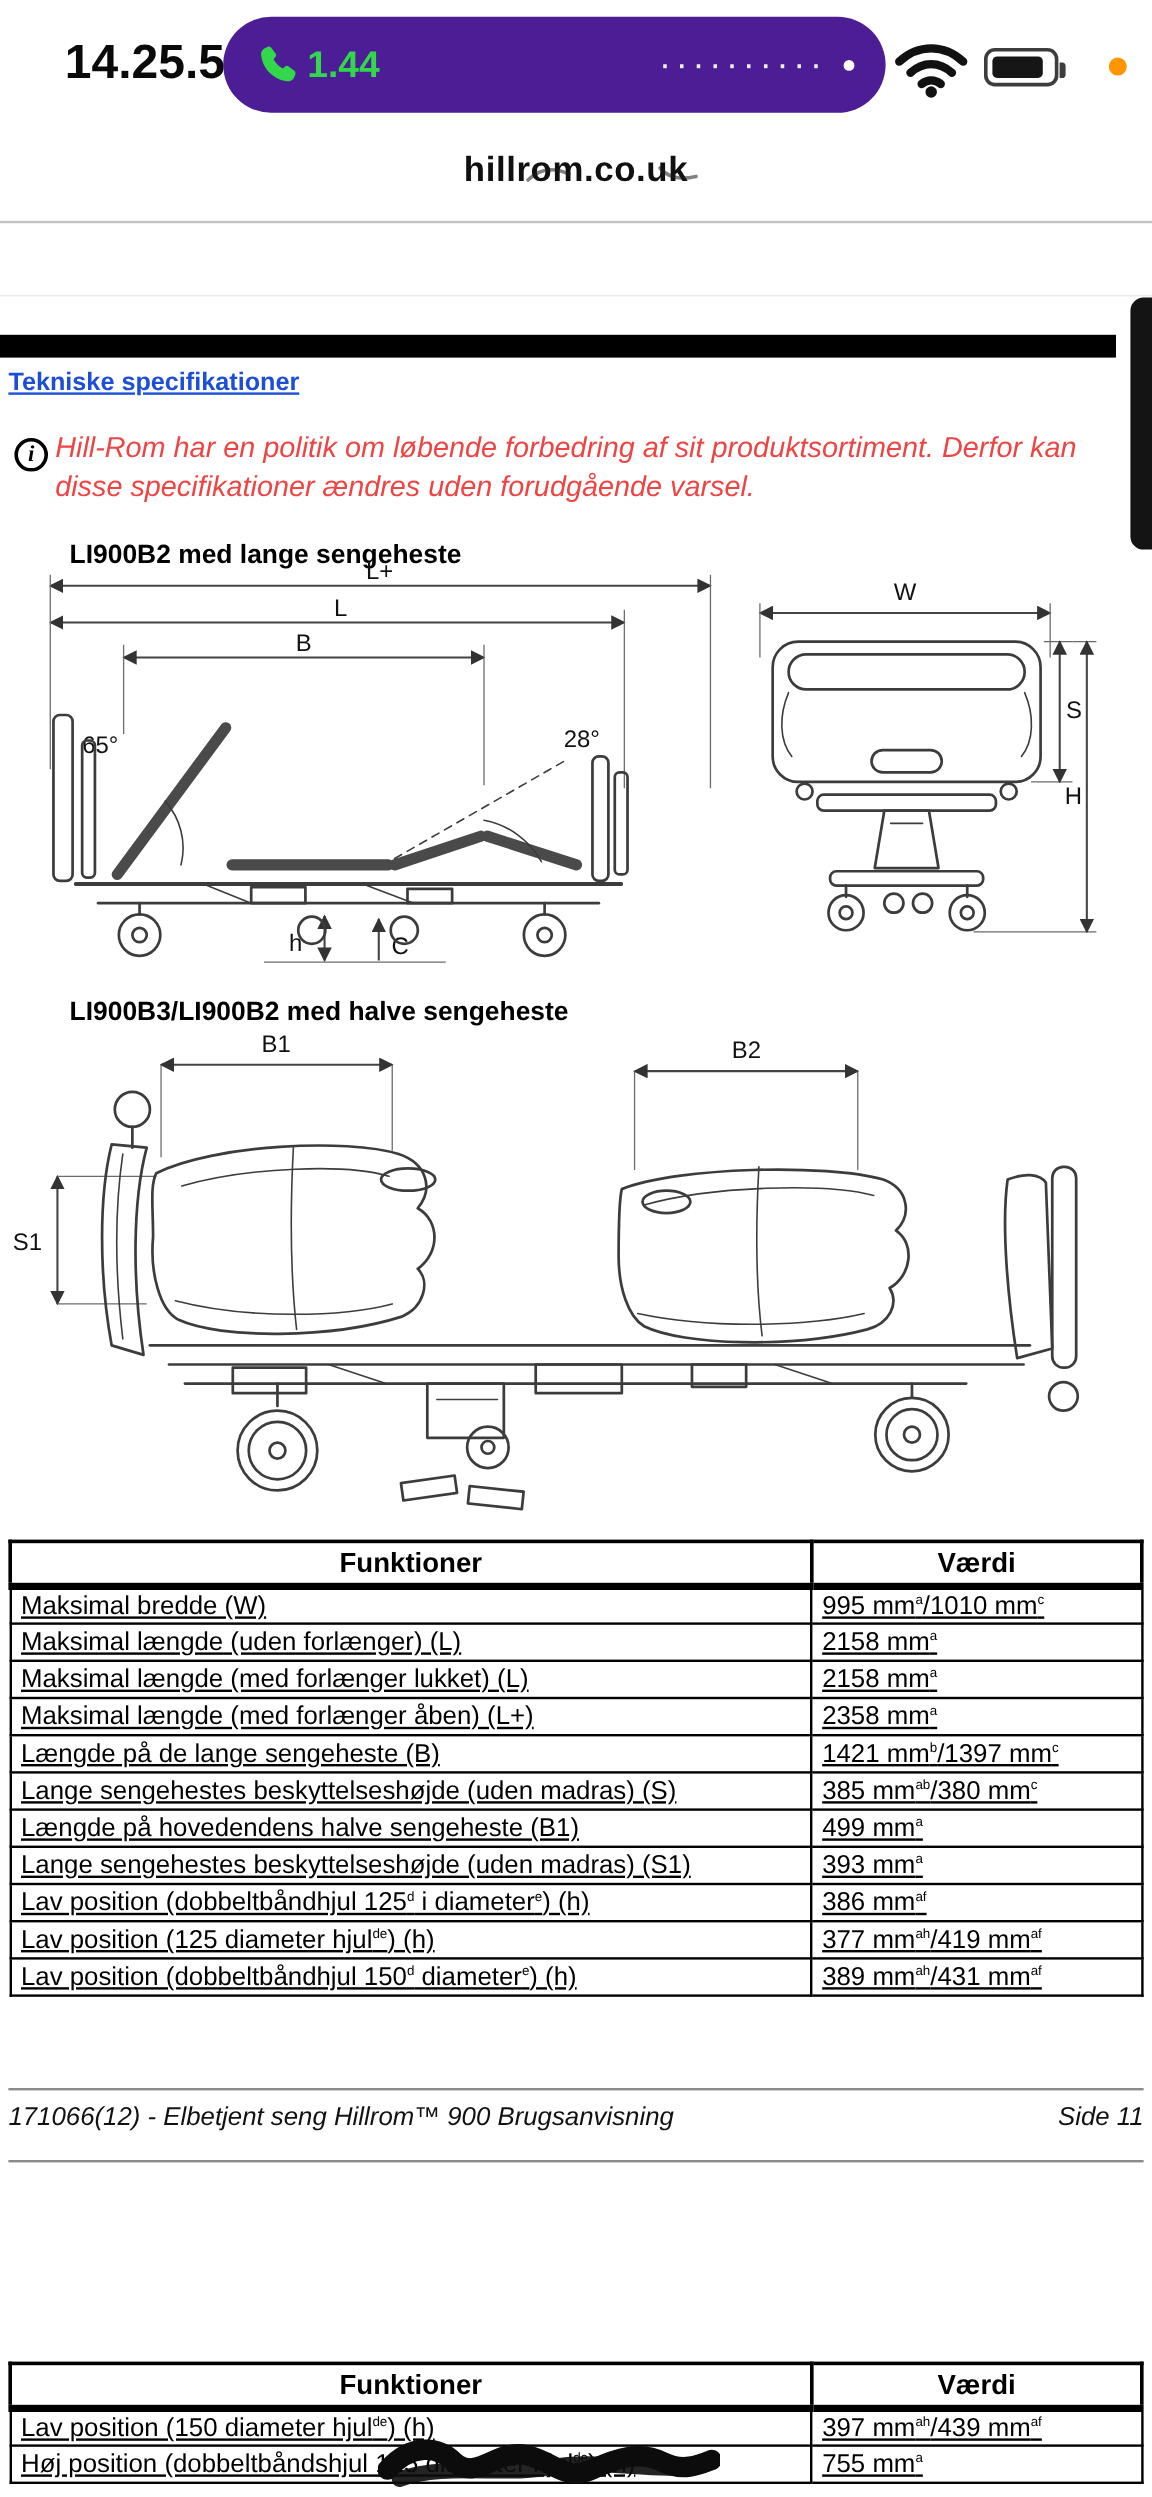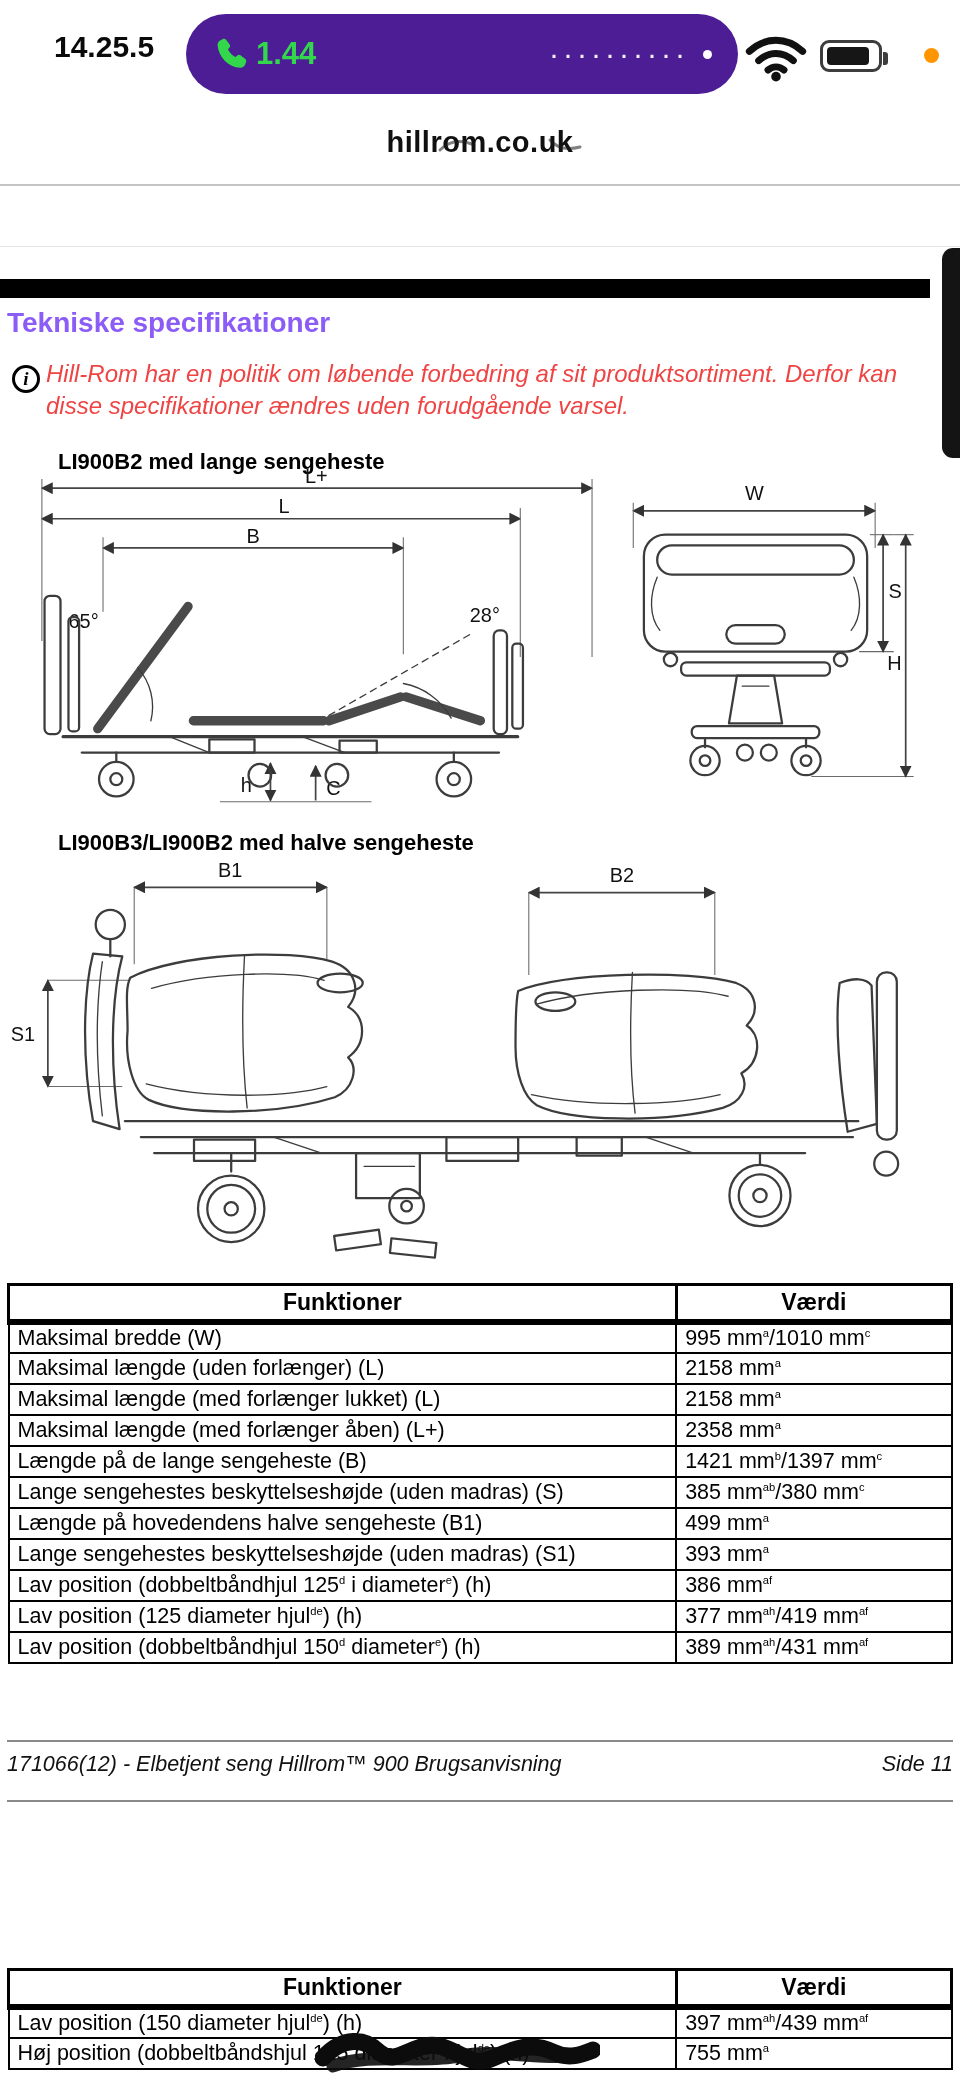--- a/index.html
+++ b/index.html
@@ -1,21 +1,21 @@
 <!DOCTYPE html>
 <html><head>
 <meta charset="utf-8">
 <style>
   * { box-sizing: border-box; margin: 0; padding: 0; }
   body { background:#fff; font-family:"Liberation Sans", sans-serif; }
   .screen { position:relative; width:960px; height:2081px; background:#fff; overflow:hidden; }
   .abs { position:absolute; }
 
   
-  .time { left:54px; top:30px; font-size:30px; font-weight:700; color:#0a0a0a; }
+  .time { left:54px; top:30px; font-size:40px; font-weight:700; color:#0a0a0a; }
   .island { left:186px; top:14px; width:552px; height:80px; background:#4c1d95; border-radius:42px;
             display:flex; align-items:center; }
   .phone-svg { width:34px; height:34px; margin-left:28px; flex:0 0 auto; }
   .call-timer { color:#32d74b; font-size:31px; font-weight:700; margin-left:8px; }
   .pill-dots { color:#fff; font-size:30px; letter-spacing:4px; margin-left:auto; margin-right:14px; opacity:.95; }
   .pill-dot { width:9px; height:9px; border-radius:50%; background:#fff; margin-right:26px; flex:0 0 auto; }
   .wifi-svg { left:744px; top:34px; width:64px; height:48px; }
   .battery { left:820px; top:40px; width:62px; height:32px; border:3px solid #3d3d3d; border-radius:9px; }
   .battery-fill { position:absolute; left:4px; top:4px; width:42px; height:18px; background:#161616; border-radius:4px; }
   .battery-nub { position:absolute; right:-9px; top:9px; width:5px; height:13px; background:#3d3d3d; border-radius:0 3px 3px 0; }
@@ -25,21 +25,21 @@
   .urlbar { left:0; top:112px; width:960px; height:60px; text-align:center; }
   .url-text { font-size:29px; font-weight:600; color:#101010; letter-spacing:.5px; line-height:60px; }
   .url-scribble { position:absolute; left:430px; top:10px; width:190px; height:44px; }
 
   .div1 { left:0; top:184px; width:960px; height:2px; background:#c4c4c4; }
   .div2 { left:0; top:246px; width:960px; height:1px; background:#e6e6e6; }
   .side-tab { left:942px; top:248px; width:18px; height:210px; background:#141414; border-radius:11px 0 0 11px; }
 
   
   .black-bar { left:0; top:279px; width:930px; height:19px; background:#000; }
-  .doc-title { left:7px; top:307px; font-size:28px; font-weight:700; color:#8b5cf6; }
+  .doc-title { left:7px; top:307px; font-size:21px; font-weight:700; color:#1d4ed8;text-decoration:underline; }
   .info-icon { left:12px; top:365px; width:28px; height:28px; border:3px solid #000; border-radius:50%;
                text-align:center; font-style:italic; font-family:"Liberation Serif", serif;
                font-size:19px; line-height:22px; font-weight:700; color:#000; }
   .notice { left:46px; top:358px; width:902px; font-size:24px; font-style:italic; line-height:1.34; color:#ef4444; }
   .figcap { font-size:22px; font-weight:700; color:#000; }
   .figcap1 { left:58px; top:437px;margin-top:12px; }
   .figcap2 { left:58px; top:830px; }
 
   .svg-side  { left:10px;  top:468px; width:594px; height:346px; }
   .svg-front { left:612px; top:468px; width:303px; height:346px; }
@@ -54,21 +54,21 @@
   .dim .ext { stroke:#6a6a6a; stroke-width:.8; }
   .dimlabel { font-size:15px; fill:#111; }
 
   
   .t1wrap { left:7px; top:1283px; width:946px; }
   .t2wrap { left:7px; top:1968px; width:946px; }
   table.spec { border-collapse:collapse; width:100%; table-layout:fixed; }
   table.spec th { border:3px solid #000; border-bottom:6px solid #000; font-size:23px; font-weight:700;
                   text-align:center; padding:3px 0; color:#000; }
   table.spec td { border:2px solid #000; font-size:21.5px; color:#000; padding:1px 8px; height:31px;
-                  white-space:nowrap; overflow:hidden; }
+                  white-space:nowrap; overflow:hidden;text-decoration:underline; }
   table.spec sup { font-size:.52em; }
 
   .footer-top { left:7px; top:1740px; width:946px; height:2px; background:#8a8a8a; }
   .footer-row { left:7px; top:1752px; width:946px; display:flex; justify-content:space-between;
                 font-size:21.5px; font-style:italic; color:#111; }
   .footer-bot { left:7px; top:1800px; width:946px; height:2px; background:#8a8a8a; }
 
   .redaction { left:315px; top:2028px; width:285px; height:56px; }
 </style>
 </head>

